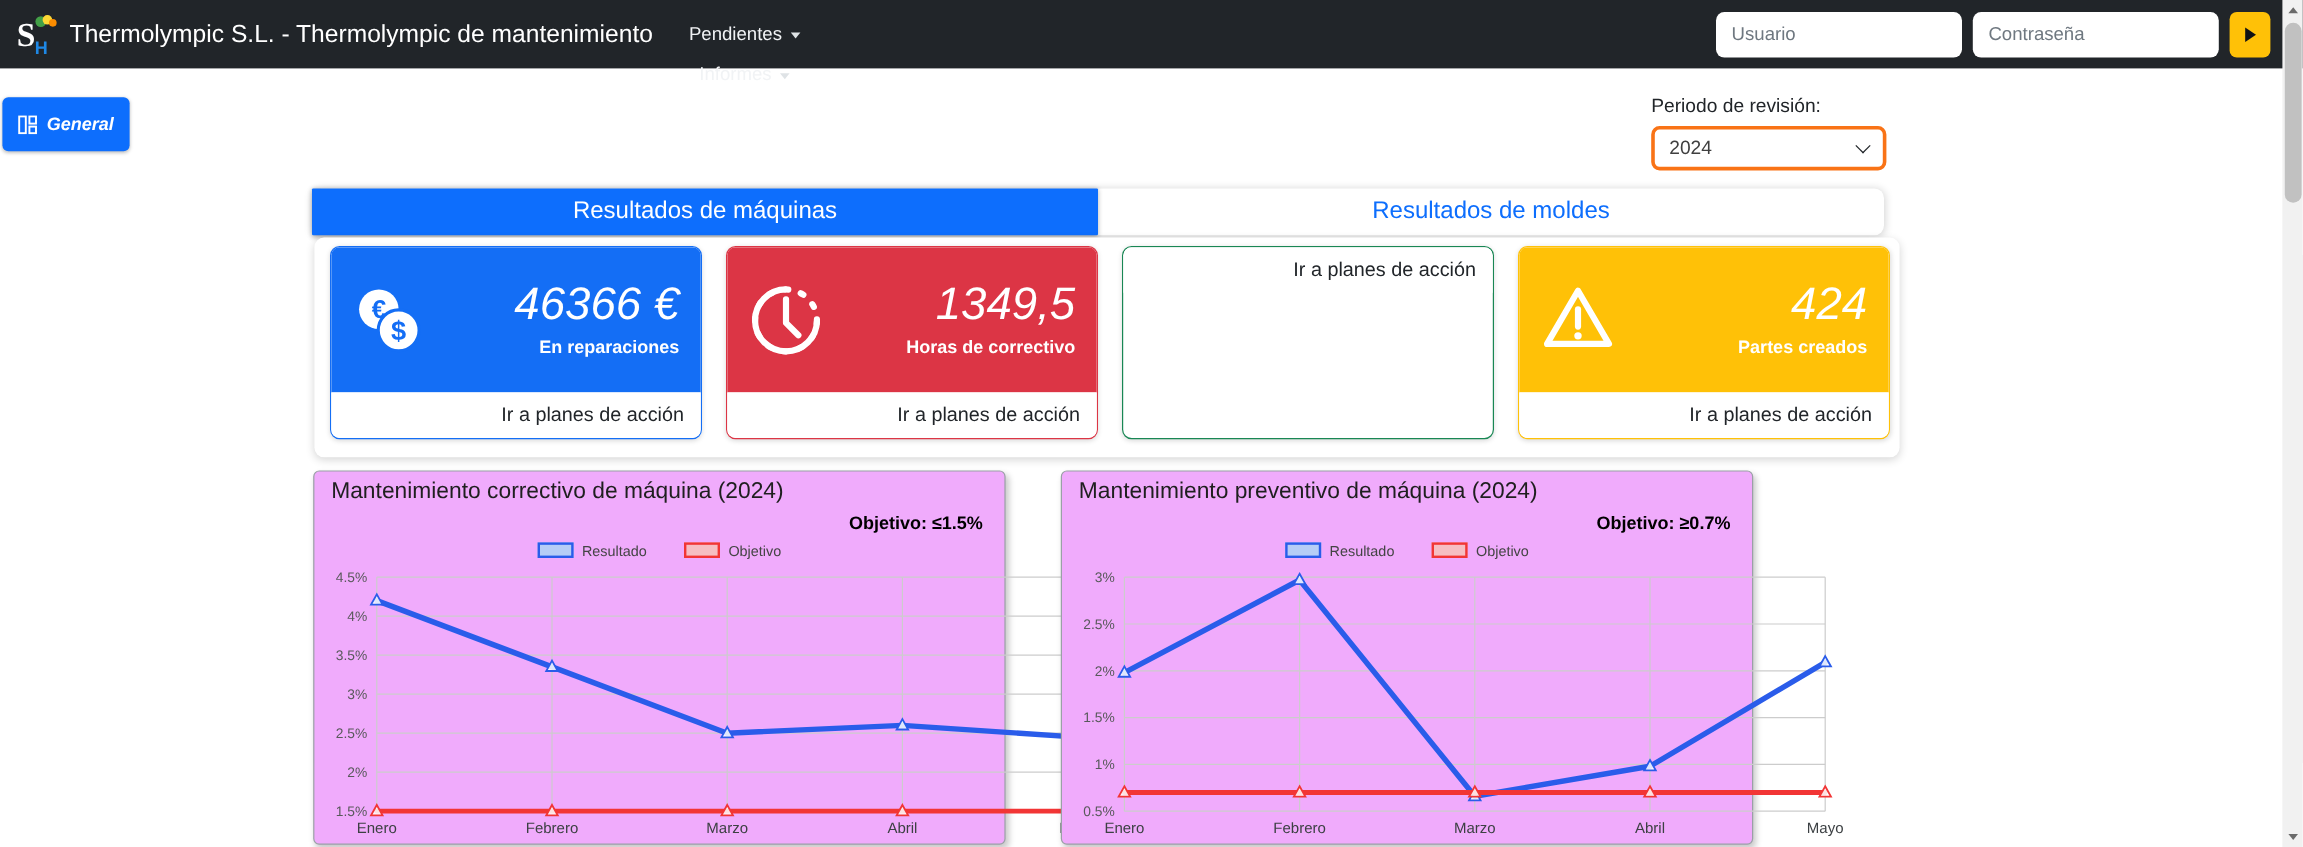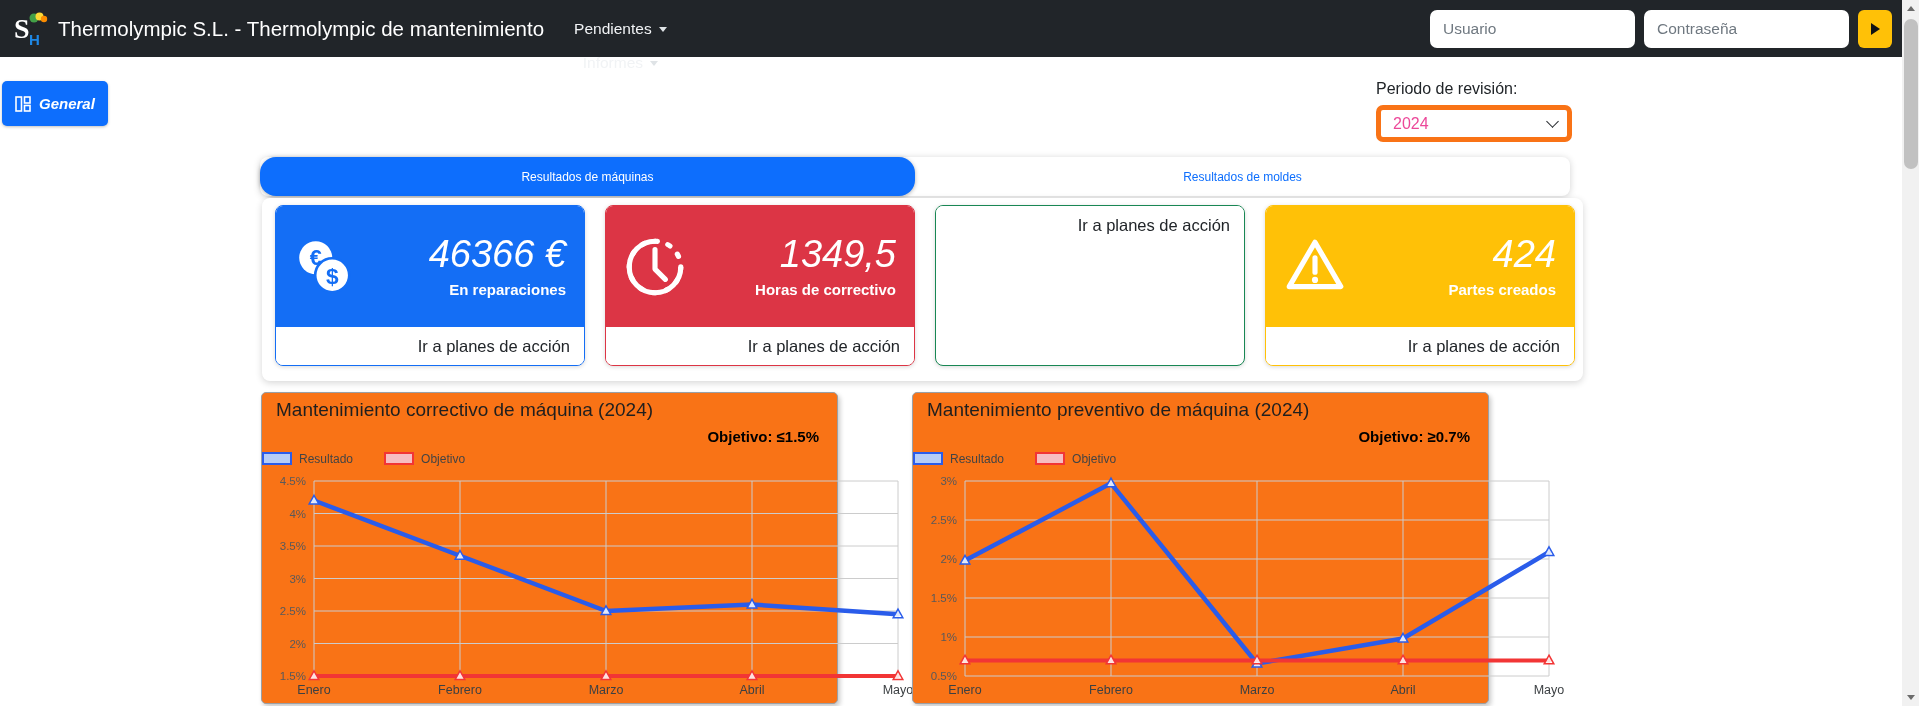--- a/index.html
+++ b/index.html
@@ -49,36 +49,36 @@
   .general-btn {
     position:absolute; left:2px; top:81px; height:45px; border:none; border-radius:5px;
     background:var(--primary,#0d6efd); color:#fff; display:flex; align-items:center; gap:8px;
     padding:0 13px; font-size:15px; font-style:italic; font-weight:bold; cursor:pointer;
     font-family:"Liberation Sans",sans-serif; box-shadow:0 1px 3px rgba(0,0,0,.25);
   }
   .period-label { position:absolute; left:1376px; top:80px; font-size:16px; color:#212529; }
   .select-wrap { position:absolute; left:1376px; top:105px; width:196px; height:37px; }
   .select-wrap select {
     width:100%; height:100%; appearance:none; -webkit-appearance:none;
-    border:5px solid #f97316; border-radius:7px; padding:0 34px 0 12px; font-size:16px;
-    background:#fff; color:#ec4899; font-family:"Liberation Sans",sans-serif; cursor:pointer;
+    border:3px solid #f97316; border-radius:7px; padding:0 34px 0 12px; font-size:16px;
+    background:#fff; color:#404040; font-family:"Liberation Sans",sans-serif; cursor:pointer;
   }
   .select-chev {
     position:absolute; right:15px; top:12px; width:9px; height:9px; pointer-events:none;
     border-right:1.8px solid #212529; border-bottom:1.8px solid #212529; transform:rotate(45deg);
   }
 
   
   .tabs {
     position:absolute; left:260px; top:157px; width:1310px; height:39px;
     background:#fff; border-radius:8px; box-shadow:0 1px 7px rgba(0,0,0,.18); display:flex;
   }
   .tab {
     flex:1; display:flex; align-items:center; justify-content:center;
-    font-size:12px; color:var(--primary,#0d6efd); border-radius:16px; cursor:pointer;
+    font-size:20px; color:var(--primary,#0d6efd); border-radius:1px; cursor:pointer;
   }
   .tab.active { background:var(--primary,#0d6efd); color:#fff; box-shadow:0 1px 4px rgba(0,0,0,.3); }
 
   
   .cards-wrap {
     position:absolute; left:262px; top:198px; width:1321px; height:183px;
     background:#fff; border-radius:8px; box-shadow:0 2px 7px rgba(0,0,0,.16);
   }
   .cards { position:absolute; left:13px; top:7px; display:flex; gap:20px; }
   .card {
@@ -90,28 +90,28 @@
   .card-text { margin-left:auto; text-align:right; }
   .card-value { font-size:38px; font-style:italic; line-height:1.05;margin-left:44px; }
   .card-label { font-size:15px; font-weight:bold; margin-top:6px; }
   .card-footer {
     height:38px; display:flex; align-items:center; justify-content:flex-end;
     padding:0 14px; font-size:16.5px; color:#212529; background:#fff; cursor:pointer;
   }
 
   
   .chart-panel {
-    position:absolute; top:392px; width:577px; height:312px; background:#f97316;
+    position:absolute; top:392px; width:577px; height:312px; background:#f0abfc;
     border:1px solid #9aa0a6; border-radius:5px; box-shadow:2px 3px 5px rgba(0,0,0,.22);
     padding-top:4px;
   }
-  .chart-panel.left { left:261px; } .chart-panel.right { left:912px; }
+  .chart-panel.left { left:261px; } .chart-panel.right { left:884px; }
   .chart-title { font-size:19px; color:#1f1f1f; padding:2px 14px 0; line-height:1.2; }
   .chart-objective { text-align:right; font-weight:bold; font-size:15px; padding:0 18px; margin-top:6px; color:#000; }
-  .legend { display:flex; justify-content:flex-start; align-items:center; gap:31px; margin-top:6px; height:16px; }
+  .legend { display:flex; justify-content:center; align-items:center; gap:31px; margin-top:6px; height:16px; }
   .legend-entry { display:flex; align-items:center; gap:7px; }
   .swatch { width:30px; height:13px; border:2px solid; }
   .legend-label { font-size:12px; color:#444; }
   svg.plot { display:block; width:646px; height:225px; margin-top:8px; overflow:visible; }
   svg.plot .tick { font:11.5px "Liberation Sans",sans-serif; fill:#58595b; }
   svg.plot .xtick { font:12.5px "Liberation Sans",sans-serif; fill:#3c4043; }
 </style>
 </head>
 <body style="--primary: #0d6efd; --navbar: #212529; --warning: #ffc107;">
 

